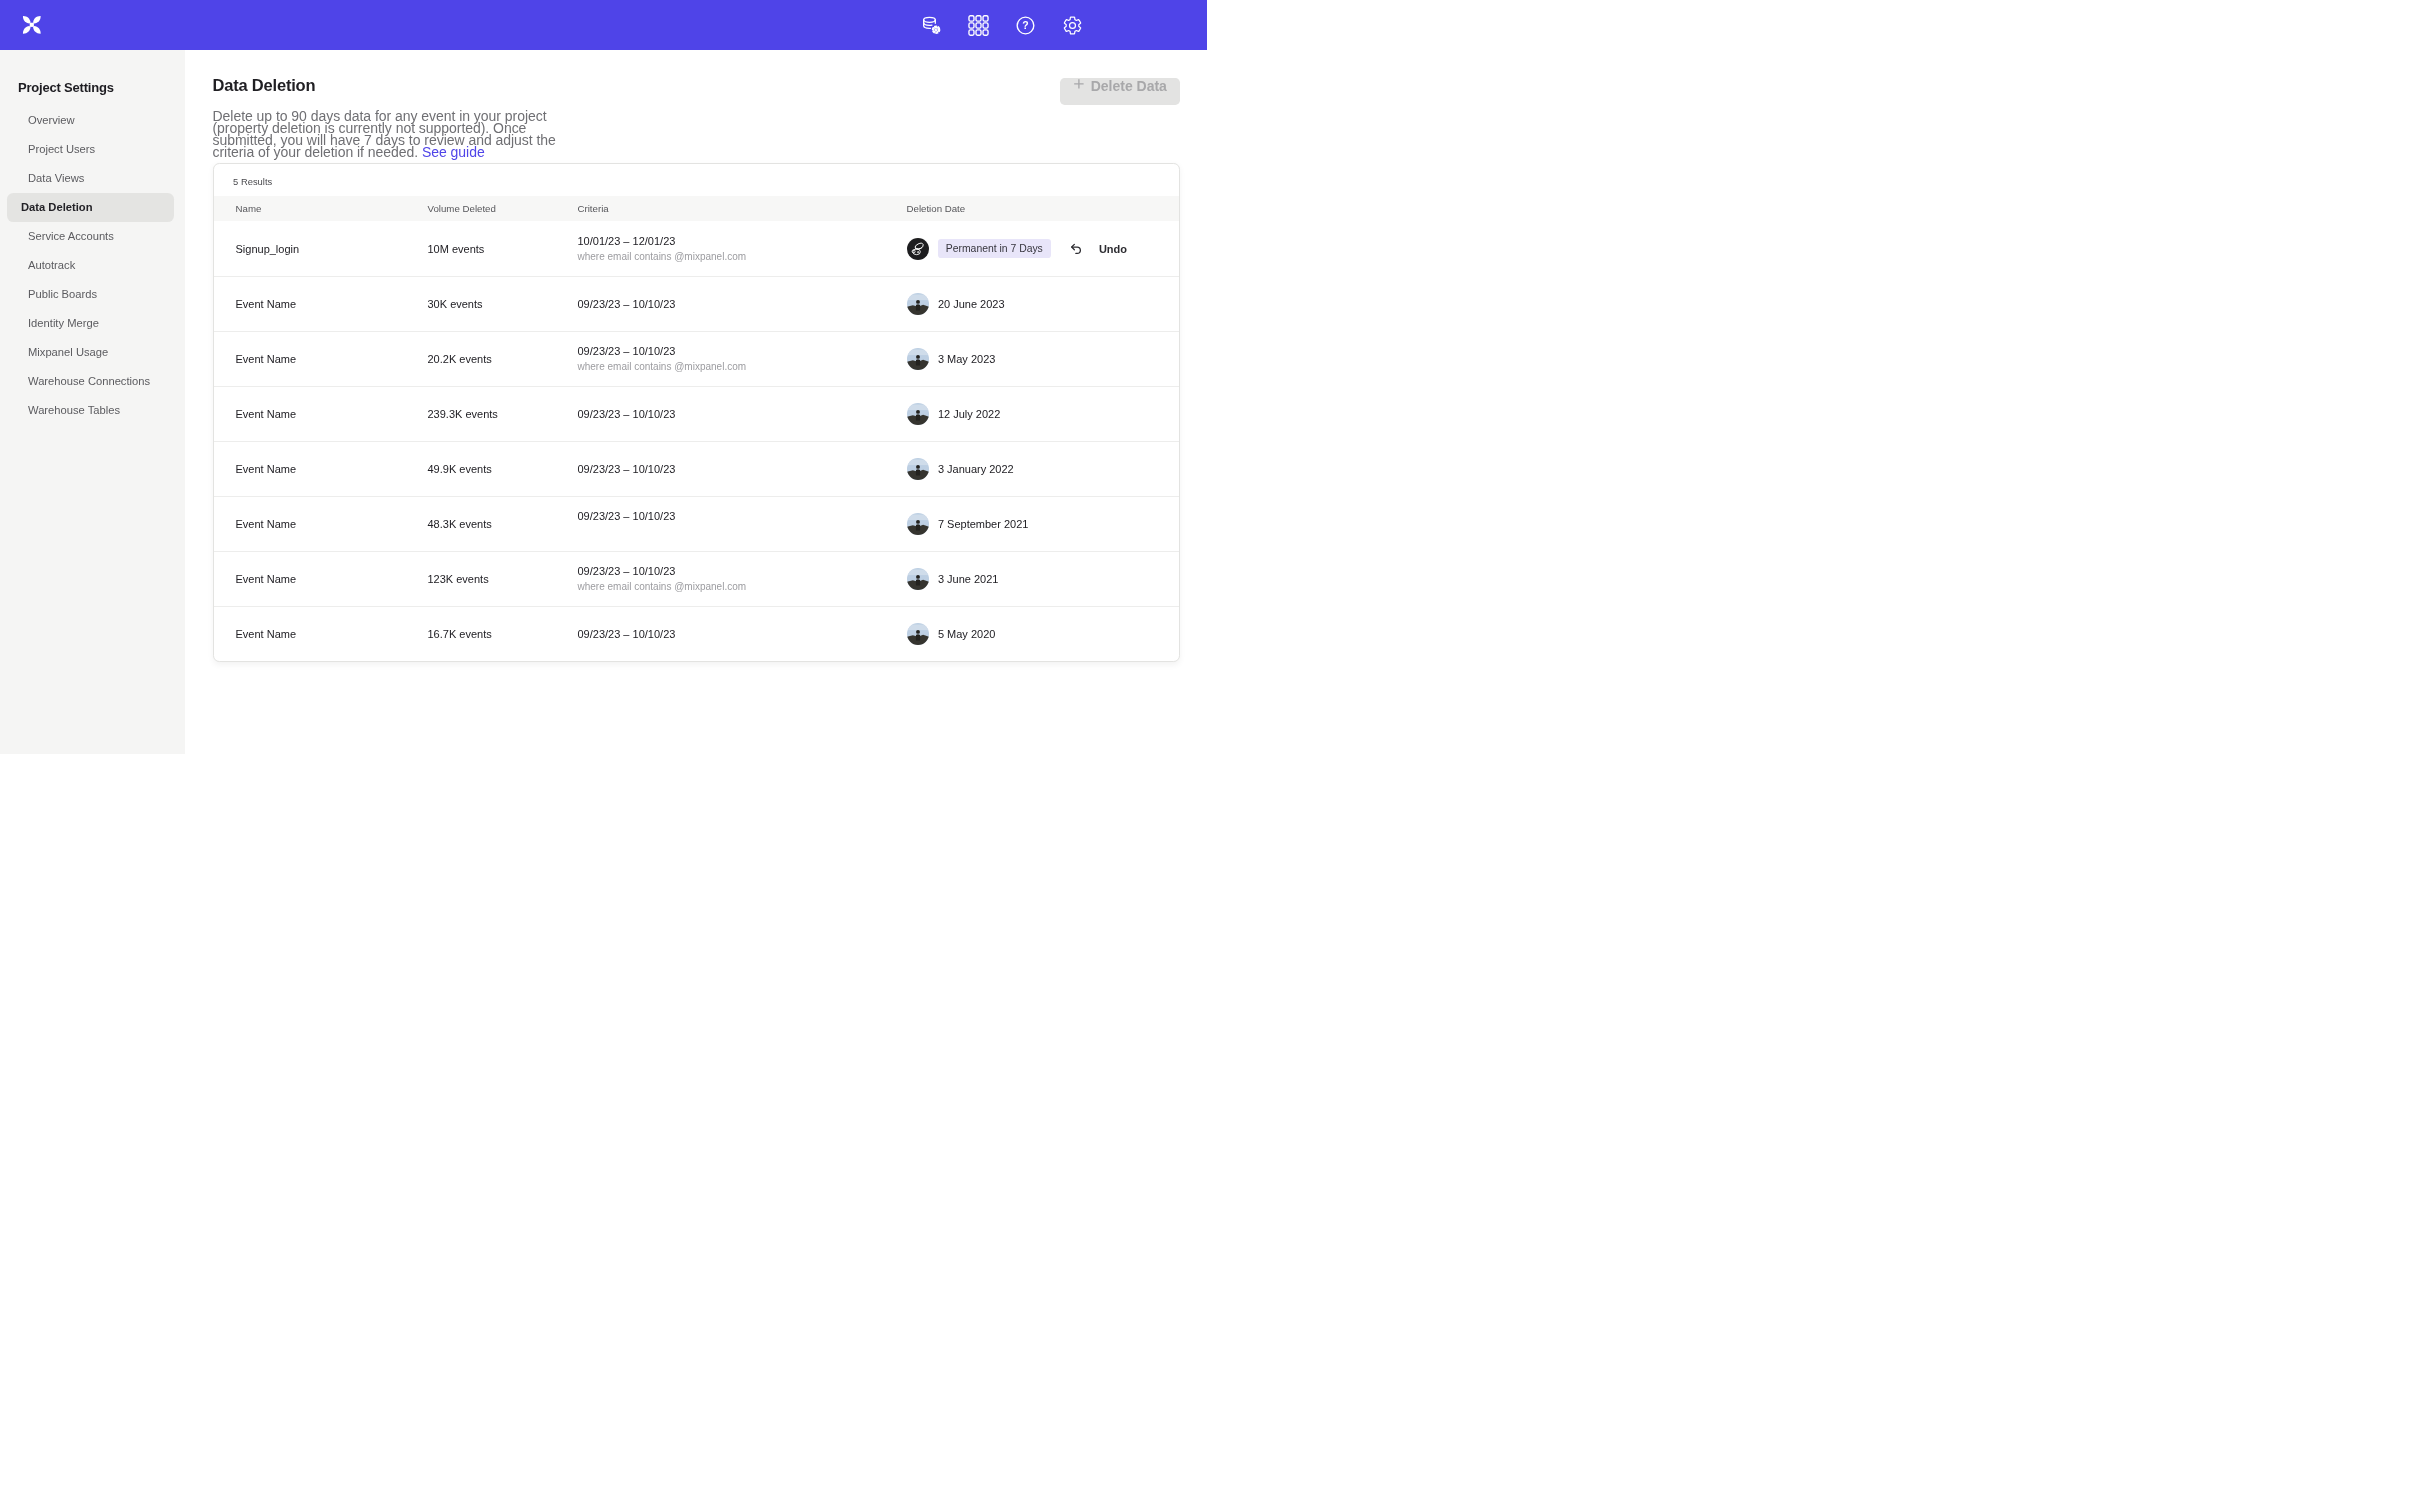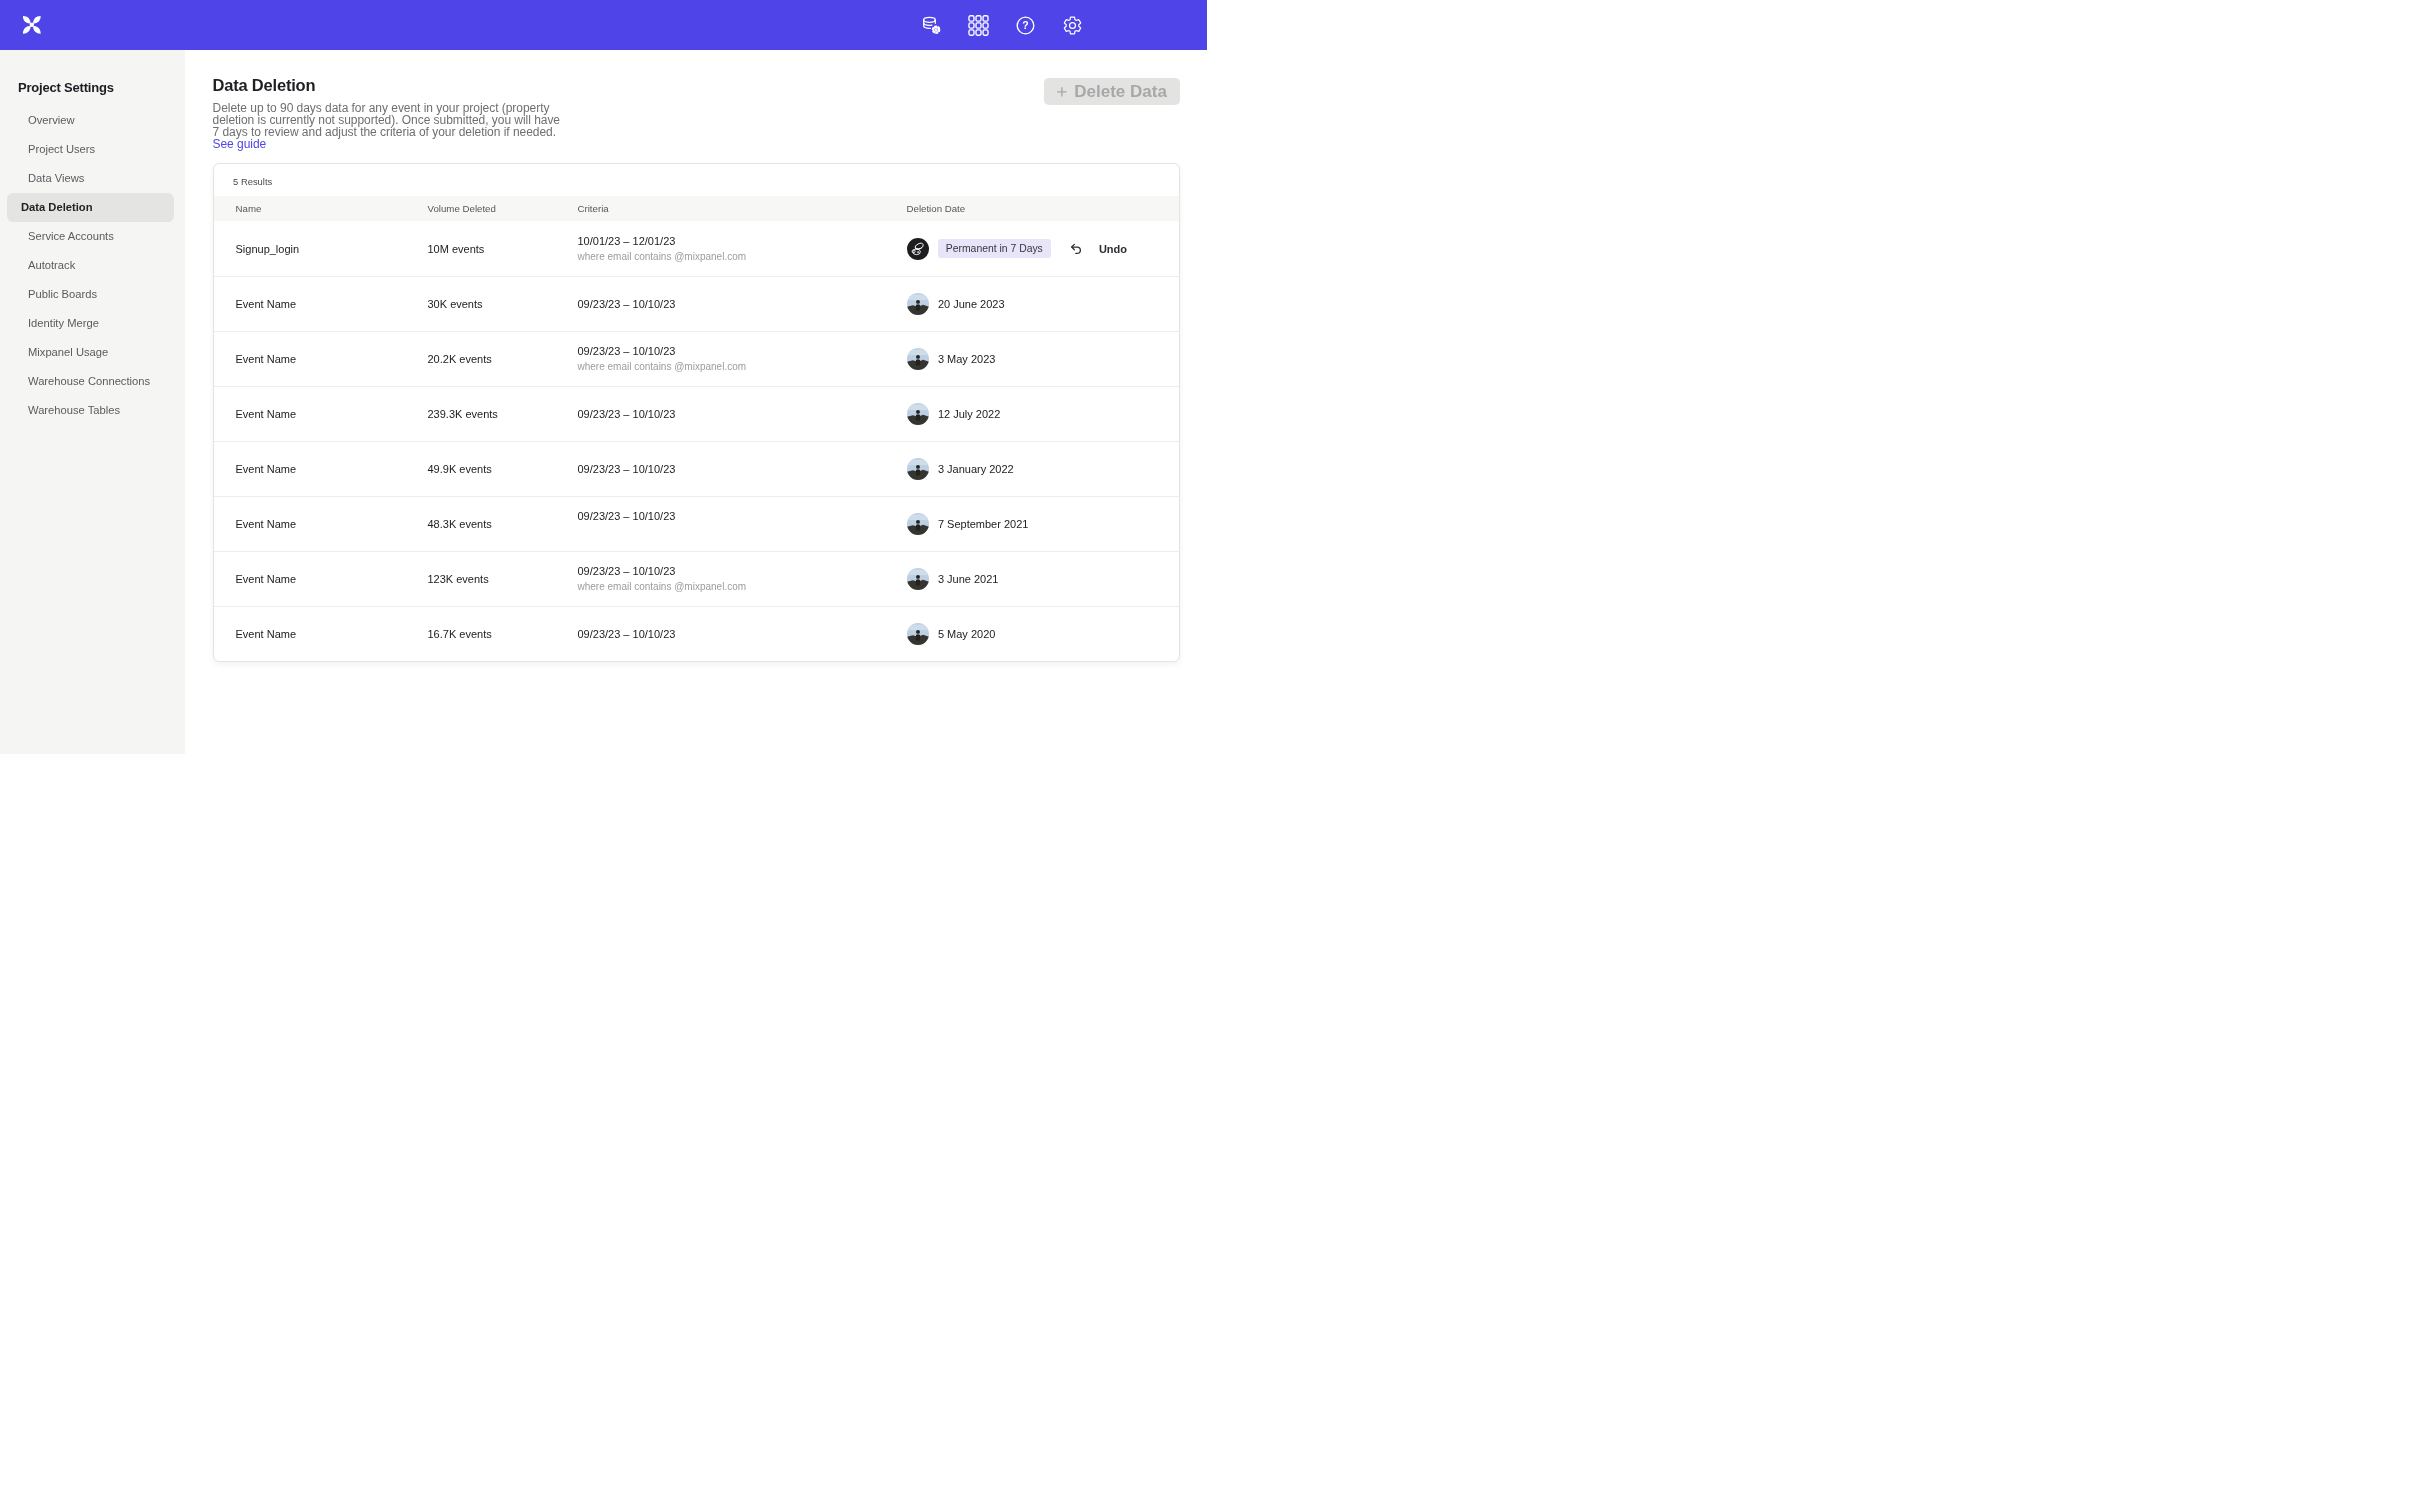--- a/index.html
+++ b/index.html
@@ -24,25 +24,25 @@
   
   .sidebar{position:absolute;top:50px;left:0;bottom:0;width:185px;background:var(--sidebar-bg);}
   .sidebar h2{margin:28px 0 0 18px;font-size:13px;line-height:19px;font-weight:bold;color:#1d1c21;letter-spacing:-0.2px;}
   .side-items{margin-top:9.4px;}
   .side-item{height:29px;line-height:29px;padding-left:21px;margin:0 11px 0 7px;font-size:11.2px;color:#5b5b5f;border-radius:6.3px;cursor:pointer;white-space:nowrap;}
   .side-item.active{background:var(--active-item-bg);color:#232227;font-weight:bold;padding-left:14px;}
 
   
   .main{position:absolute;top:50px;left:185px;right:0;bottom:0;background:#fff;}
   .page-title{position:absolute;left:27.5px;top:26px;font-size:16.5px;font-weight:bold;color:#201f23;letter-spacing:-0.2px;}
-  .desc{position:absolute;left:27.5px;top:52px;width:355px;font-size:12px;line-height:12px;color:#6f6f73;letter-spacing:-0.04px;}
+  .desc{position:absolute;left:27.5px;top:60px;width:355px;font-size:14px;line-height:12px;color:#6f6f73;letter-spacing:-0.04px;}
   .desc a{color:var(--link);text-decoration:none;cursor:pointer;}
-  .delete-btn{position:absolute;right:27.5px;top:28px;height:27px;padding:0 12.6px;display:flex;align-items:center;gap:6.3px;
+  .delete-btn{position:absolute;right:27.5px;top:28px;height:27px;padding:0 12.6px;display:flex;gap:6.3px;
     background:var(--disabled-btn-bg);color:var(--disabled-btn-text);border:none;border-radius:4.7px;
-    font-family:inherit;font-size:17px;font-weight:600;cursor:not-allowed;}
+    font-family:inherit;font-size:14px;font-weight:600;cursor:not-allowed;}
   .delete-btn svg{width:11.8px;height:11.8px;}
 
   
   .card{position:absolute;left:27.5px;right:27.5px;top:113px;background:#fff;border:0.8px solid var(--card-border);
     border-radius:6.3px;box-shadow:0 2.4px 6.3px rgba(0,0,0,.05);overflow:hidden;}
   .results{padding:11.8px 19.6px 9.4px 19.6px;font-size:9.4px;color:#4a4a4e;}
   .tgrid{display:grid;grid-template-columns:192px 150px 329px 1fr;padding-left:22px;align-items:center;}
   .thead{height:25px;background:var(--header-band-bg);}
   .thead .th{font-size:9.7px;color:#57575b;}
   .trow{min-height:55px;}

